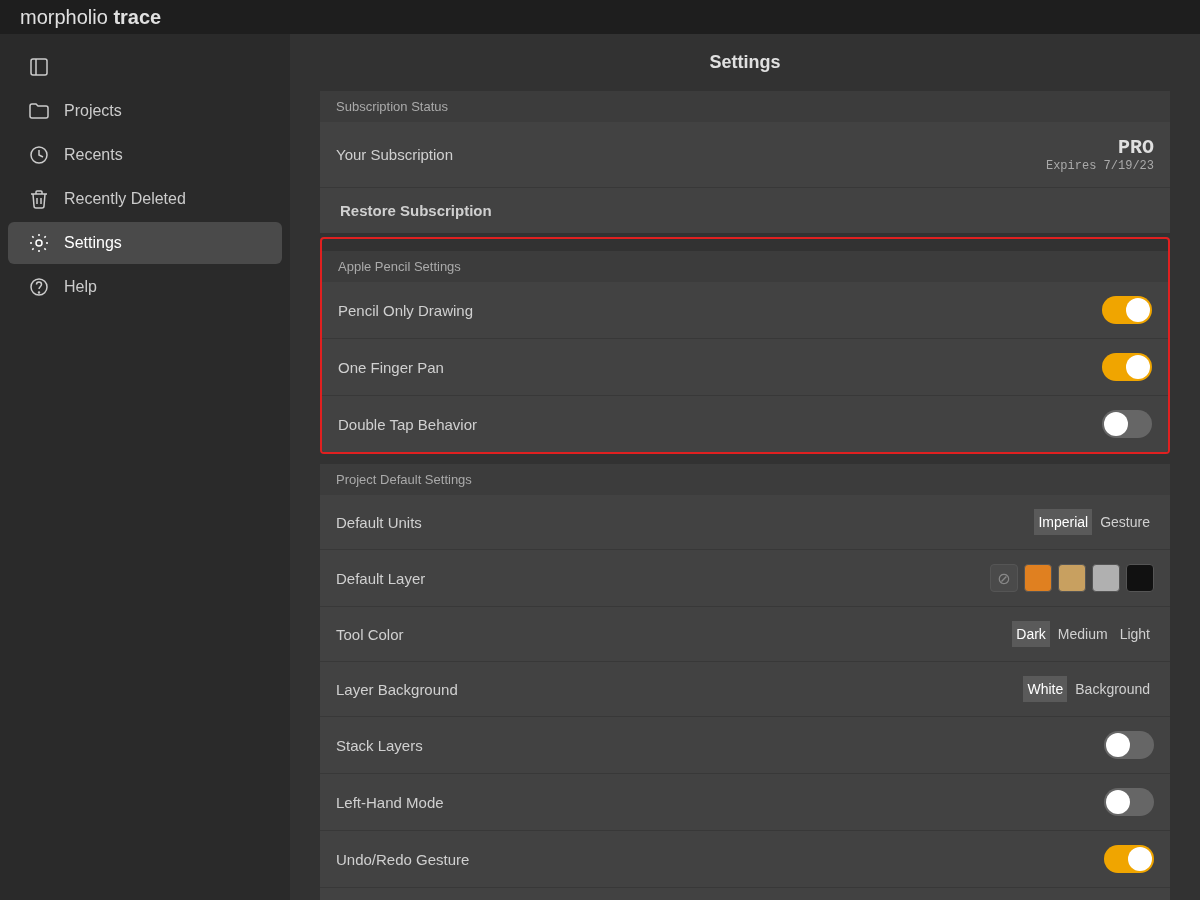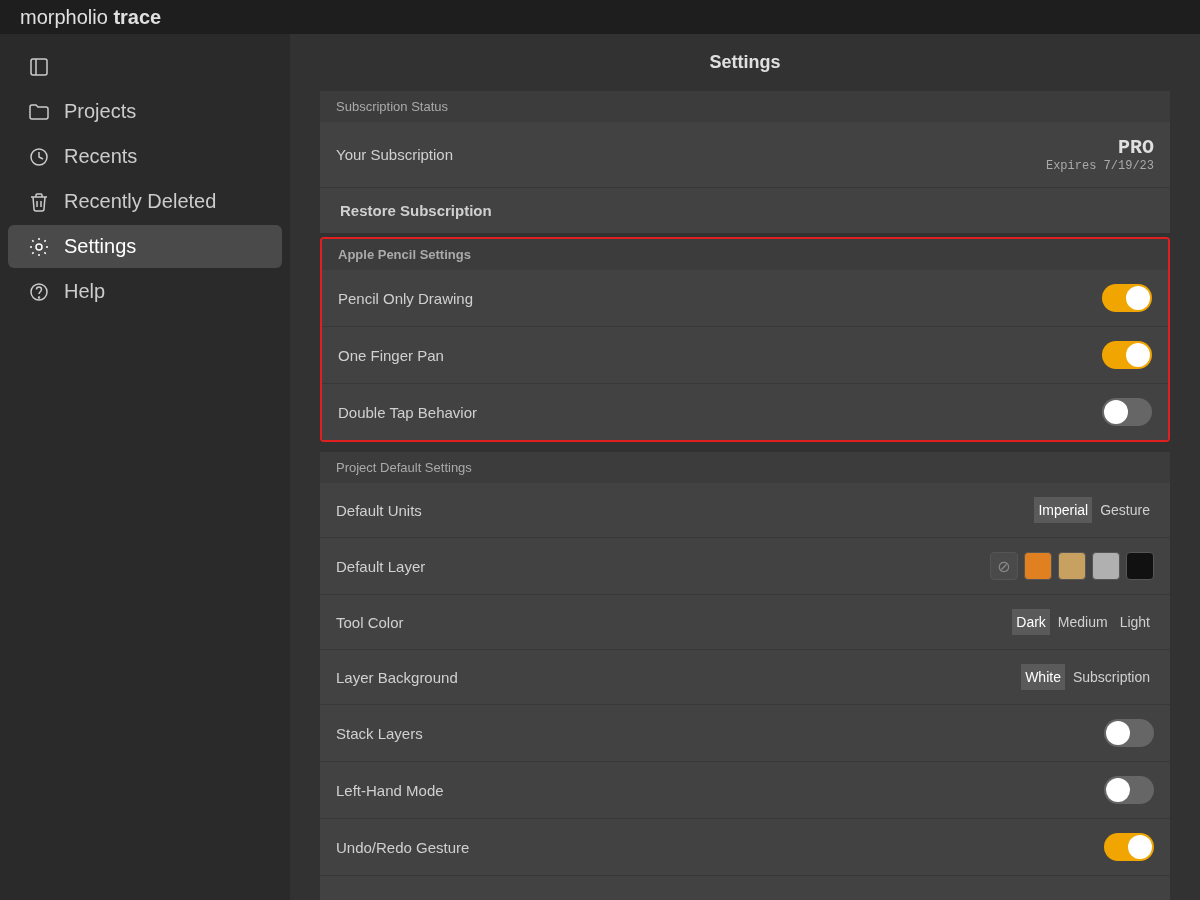--- a/index.html
+++ b/index.html
@@ -47,21 +47,21 @@
       flex-shrink: 0;
     }
     .sidebar-item {
       display: flex;
       align-items: center;
       padding: 10px 20px;
       cursor: pointer;
       border-radius: 6px;
       margin: 2px 8px;
       gap: 14px;
-      font-size: 20px;
+      font-size: 16px;
       color: #cccccc;
     }
     .sidebar-item.active {
       background: #4a4a4a;
       color: #ffffff;
     }
     .sidebar-icon {
       width: 22px;
       height: 22px;
       display: flex;
@@ -346,21 +346,21 @@
           <div class="subscription-pro">PRO</div>
           <div class="subscription-expires">Expires 7/19/23</div>
         </div>
       </div>
 
       <div class="restore-row">Restore Subscription</div>
 
       <div class="section-gap"></div>
 
       <div class="highlighted-section">
-        <div class="section-header" style="margin-top:0;font-weight:bold;">Apple Pencil Settings</div>
+        <div class="section-header" style="margin-top:12px;">Apple Pencil Settings</div>
 
         <div class="settings-row">
           <span class="settings-row-label">Pencil Only Drawing</span>
           <div class="toggle on">
             <div class="toggle-thumb"></div>
           </div>
         </div>
 
         <div class="settings-row">
           <span class="settings-row-label">One Finger Pan</span>
@@ -406,21 +406,21 @@
           <button class="seg-button selected">Dark</button>
           <button class="seg-button">Medium</button>
           <button class="seg-button">Light</button>
         </div>
       </div>
 
       <div class="settings-row">
         <span class="settings-row-label">Layer Background</span>
         <div class="button-group layer-bg-group">
           <button class="seg-button selected">White</button>
-          <button class="seg-button">Subscription</button>
+          <button class="seg-button">Background</button>
         </div>
       </div>
 
       <div class="settings-row">
         <span class="settings-row-label">Stack Layers</span>
         <div class="toggle off">
           <div class="toggle-thumb"></div>
         </div>
       </div>
 

